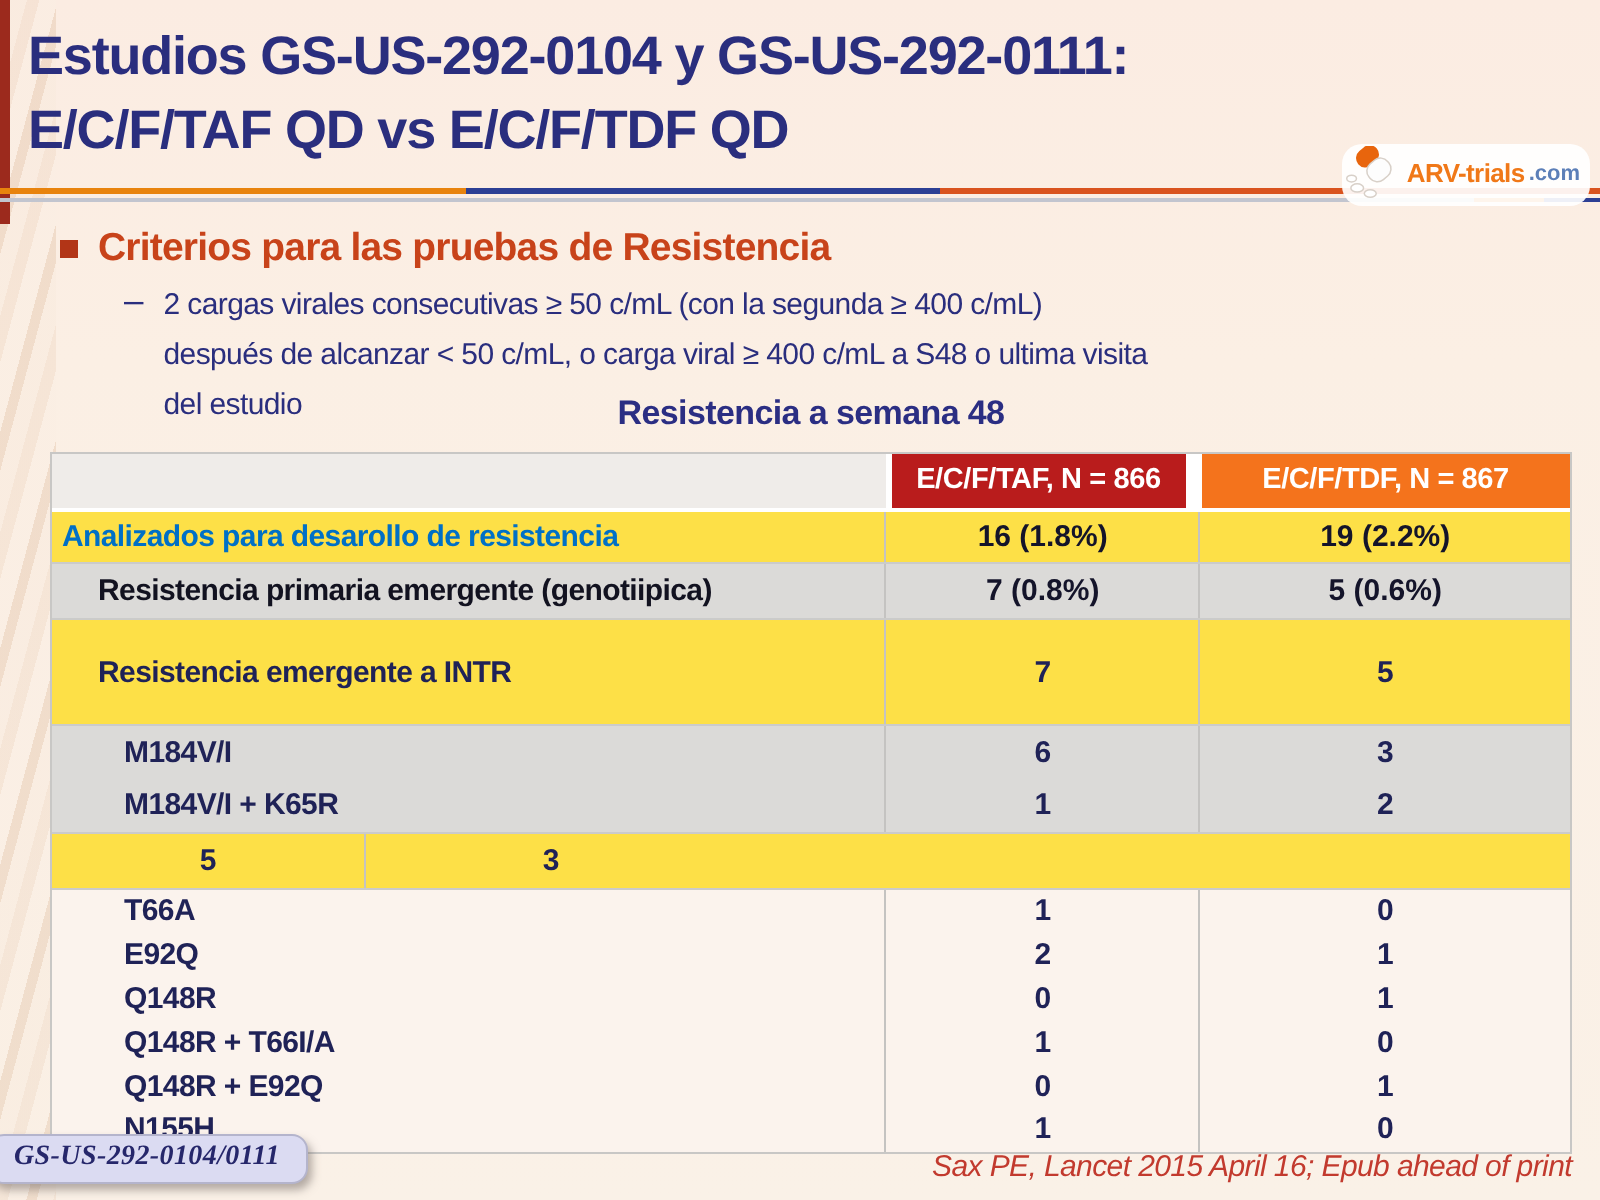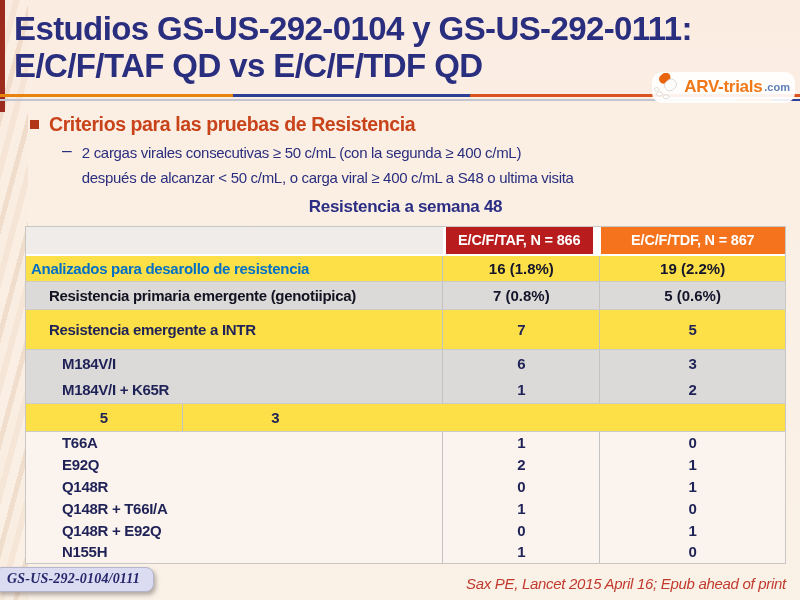--- a/index.html
+++ b/index.html
@@ -12,38 +12,38 @@
   .left-texture {
     position:absolute; left:0; top:0; width:28px; height:600px;
     background: repeating-linear-gradient(105deg,
       rgba(228,198,172,0.45) 0 5px, rgba(248,234,221,0.5) 5px 13px,
       rgba(236,210,188,0.35) 13px 19px, rgba(250,238,227,0.5) 19px 28px);
   }
   .red-strip { position:absolute; left:0; top:0; width:5px; height:112px; background:#9c2a1d; }
 
   .title {
     position:absolute; left:14px; top:10px; width:700px;
-    color:#2a2e7e; font-size:33px; font-weight:bold; letter-spacing:-0.6px; line-height:37px;
+    color:#2a2e7e; font-size:27px; font-weight:bold; letter-spacing:-0.6px; line-height:37px;
   }
   .title span { display:block; }
 
   .rule { position:absolute; left:0; top:94px; width:800px; height:9px; }
   .rule i { position:absolute; display:block; }
   .rule .s1 { left:0; top:0; width:233px; height:3px; background:#e8830d; }
   .rule .s2 { left:233px; top:0; width:237px; height:3px; background:#2c3f94; }
   .rule .s3 { left:470px; top:0; width:330px; height:3px; background:#d9531e; }
   .rule .b1 { left:0; top:5px; width:737px; height:2px; background:#c2c5cf; }
   .rule .b2 { left:737px; top:5px; width:35px; height:2px; background:#e8830d; }
   .rule .b3 { left:772px; top:5px; width:28px; height:2px; background:#2c3f94; }
 
   .logo {
     position:absolute; right:5px; top:72px; display:flex; align-items:center; gap:2px;
     background:rgba(255,255,255,0.92); border-radius:10px; padding:1px 5px 3px 2px; z-index:5;
   }
-  .logo-main { color:#f07818; font-size:17px; font-weight:bold; letter-spacing:-0.3px; }
+  .logo-main { color:#f07818; font-size:13px; font-weight:bold; letter-spacing:-0.3px; }
   .logo-suffix { color:#5c7fb8; font-size:11px; font-weight:bold; }
 
   .crit { position:absolute; left:30px; top:113px; display:flex; align-items:flex-start; }
   .sq { width:9px; height:9px; background:#b23517; margin-top:7px; margin-right:10px; flex:none; }
   .crit-h { color:#c8431a; font-size:19.5px; font-weight:bold; letter-spacing:-0.4px; }
 
   .sub { position:absolute; left:62px; top:140px; display:flex; }
   .dash { color:#2a2e7e; font-size:17.5px; margin-right:10px; }
   .sub-lines { color:#2a2e7e; font-size:15px; line-height:25px; letter-spacing:-0.3px; }
 
@@ -71,21 +71,21 @@
         font-size:15px; color:#1f2257; align-self:stretch; display:flex; align-items:center; justify-content:center; }
   .vc:last-child { width:185px; border-right:none; }
   .ind0 { padding-left:5px; }
   .ind1 { padding-left:23px; }
   .ind2 { padding-left:36px; }
   .c-blue { color:#0070c6; }
   .c-black { color:#121220; }
   .v-dark { color:#14142a; }
   .h25 .line { height:25px; }
   .h27 .line { height:27px; }
-  .h39 .line { height:39px;align-items:flex-end; }
+  .h39 .line { height:52px;align-items:flex-end; }
   .h26 .line { height:26.5px; }
   .h22 .line { height:21.8px; }
 
   .badge {
     position:absolute; left:-6px; top:567px; padding:3px 13px 4px 12px;
     background:#dbdbf2; border:1px solid #b4b4cc; border-radius:8px;
     box-shadow:2px 3px 4px rgba(110,100,95,0.5);
     font-family:"Liberation Serif", serif; font-style:italic; font-weight:bold;
     font-size:14px; color:#26276b; letter-spacing:0.2px;
   }
@@ -132,20 +132,21 @@
   <div class="crit">
     <span class="sq"></span>
     <span class="crit-h">Criterios para las pruebas de Resistencia</span>
   </div>
 
   <div class="sub">
     <span class="dash">–</span>
     <div class="sub-lines">
       <div>2 cargas virales consecutivas ≥ 50 c/mL (con la segunda ≥ 400 c/mL)</div>
       <div>después de alcanzar &lt; 50 c/mL, o carga viral ≥ 400 c/mL a S48 o ultima visita</div>
+      <div>del estudio</div>
     </div>
   </div>
 
   <div class="tbl-title">Resistencia a semana 48</div>
 
   <div class="tbl">
     <div class="thead">
       <div class="hc0"></div>
       <div class="hc hc-taf">E/C/F/TAF,  N = 866</div>
       <div class="hc hc-tdf">E/C/F/TDF,  N = 867</div>

